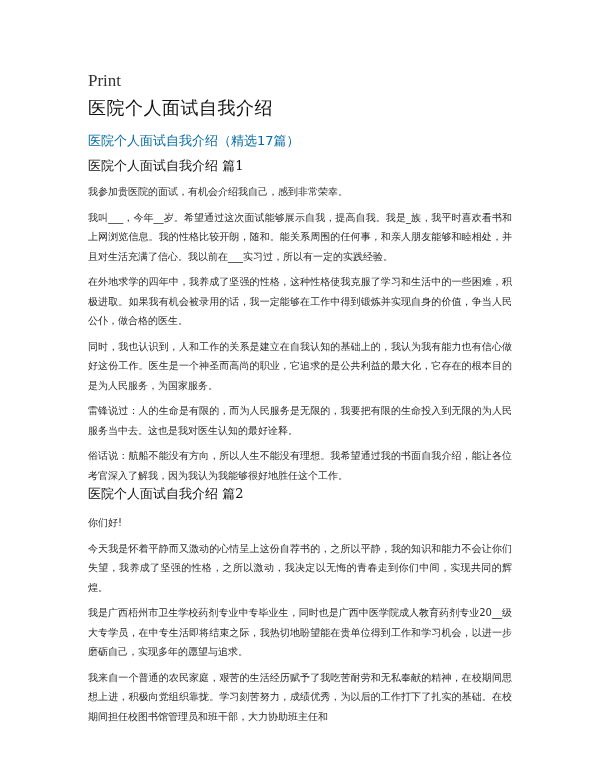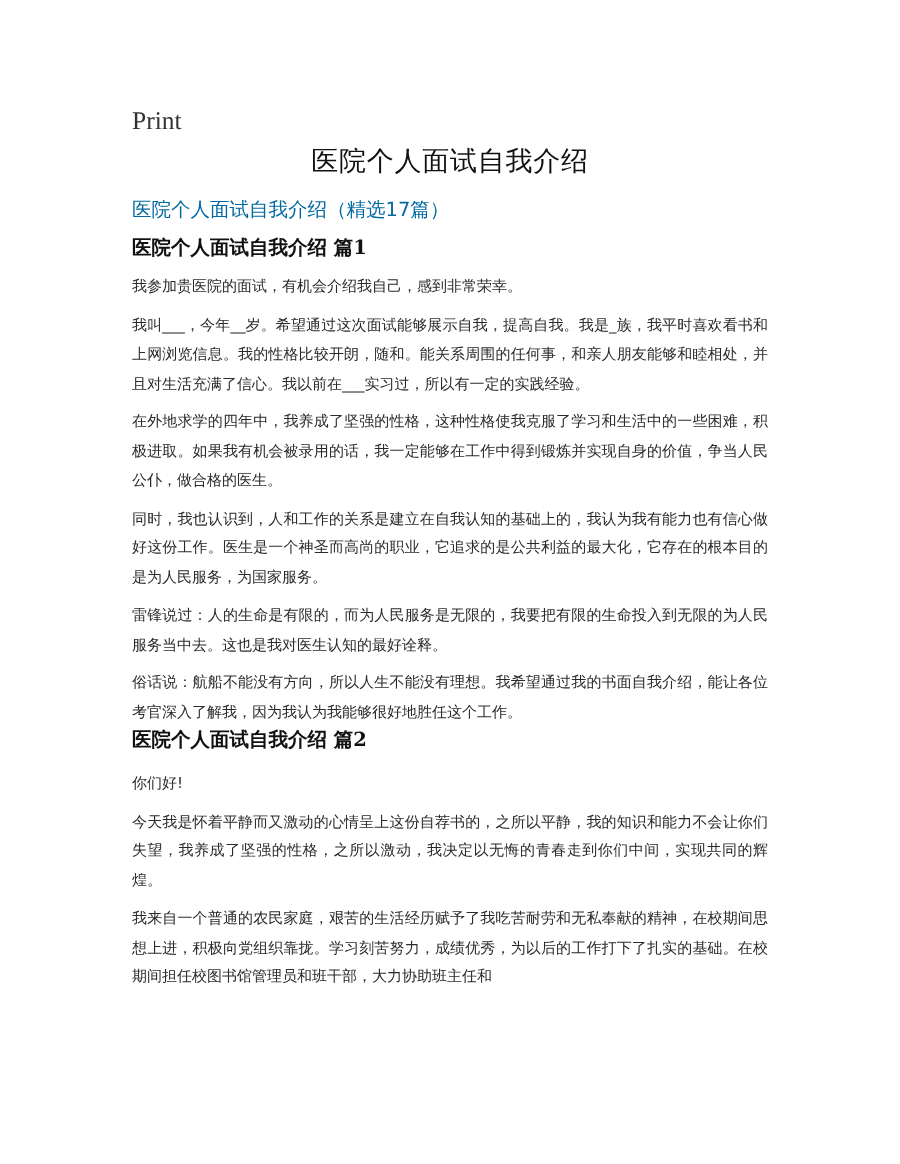--- a/index.html
+++ b/index.html
@@ -27,42 +27,42 @@
       top: 71px;
       font-family: "Liberation Serif", serif;
       font-size: 17px;
       color: #333333;
     }
     .doc-title {
       position: absolute;
       left: 0;
       top: 97px;
       width: 424px;
-      text-align: center;
+      text-align: left;
       font-size: 18px;
       line-height: 22px;
       color: #111111;
       letter-spacing: 0.5px;
     }
     .subtitle {
       position: absolute;
       left: 0;
       top: 132px;
       font-size: 13px;
       line-height: 18px;
       color: #0369a1;
     }
     .flow {
       position: absolute;
       left: 0;
       width: 424px;
     }
     .section-heading {
       font-family: "DejaVu Serif", serif;
-      font-weight: bold;
+      font-weight: normal;
       font-size: 13px;
       line-height: 18px;
       color: #111111;
       margin: 0;
     }
     .para {
       font-size: 10px;
       line-height: 19.5px;
       color: #2a2a2a;
       margin: 0;
@@ -93,15 +93,16 @@
     <p class="para">在外地求学的四年中，我养成了坚强的性格，这种性格使我克服了学习和生活中的一些困难，积极进取。如果我有机会被录用的话，我一定能够在工作中得到锻炼并实现自身的价值，争当人民公仆，做合格的医生。</p>
     <p class="para">同时，我也认识到，人和工作的关系是建立在自我认知的基础上的，我认为我有能力也有信心做好这份工作。医生是一个神圣而高尚的职业，它追求的是公共利益的最大化，它存在的根本目的是为人民服务，为国家服务。</p>
     <p class="para">雷锋说过：人的生命是有限的，而为人民服务是无限的，我要把有限的生命投入到无限的为人民服务当中去。这也是我对医生认知的最好诠释。</p>
     <p class="para">俗话说：航船不能没有方向，所以人生不能没有理想。我希望通过我的书面自我介绍，能让各位考官深入了解我，因为我认为我能够很好地胜任这个工作。</p>
   </div>
 
   <div class="flow" id="flow2">
     <h2 class="section-heading">医院个人面试自我介绍 篇2</h2>
     <p class="para">你们好!</p>
     <p class="para">今天我是怀着平静而又激动的心情呈上这份自荐书的，之所以平静，我的知识和能力不会让你们失望，我养成了坚强的性格，之所以激动，我决定以无悔的青春走到你们中间，实现共同的辉煌。</p>
+    <p class="para">我是广西梧州市卫生学校药剂专业中专毕业生，同时也是广西中医学院成人教育药剂专业20__级大专学员，在中专生活即将结束之际，我热切地盼望能在贵单位得到工作和学习机会，以进一步磨砺自己，实现多年的愿望与追求。</p>
     <p class="para">我来自一个普通的农民家庭，艰苦的生活经历赋予了我吃苦耐劳和无私奉献的精神，在校期间思想上进，积极向党组织靠拢。学习刻苦努力，成绩优秀，为以后的工作打下了扎实的基础。在校期间担任校图书馆管理员和班干部，大力协助班主任和</p>
   </div>
 </div>
 
 </body></html>

